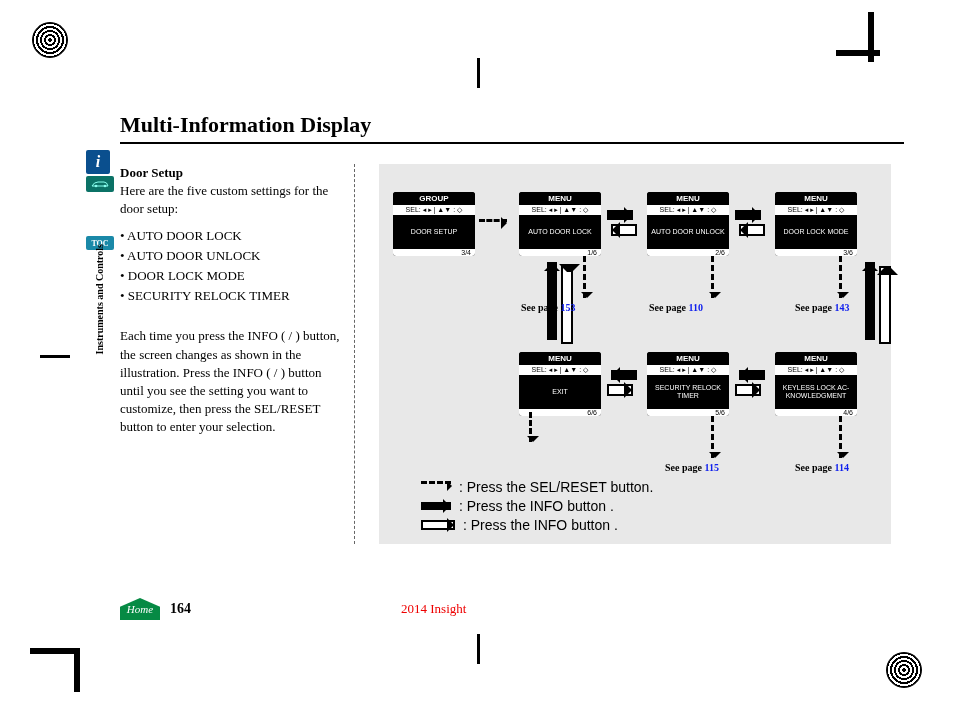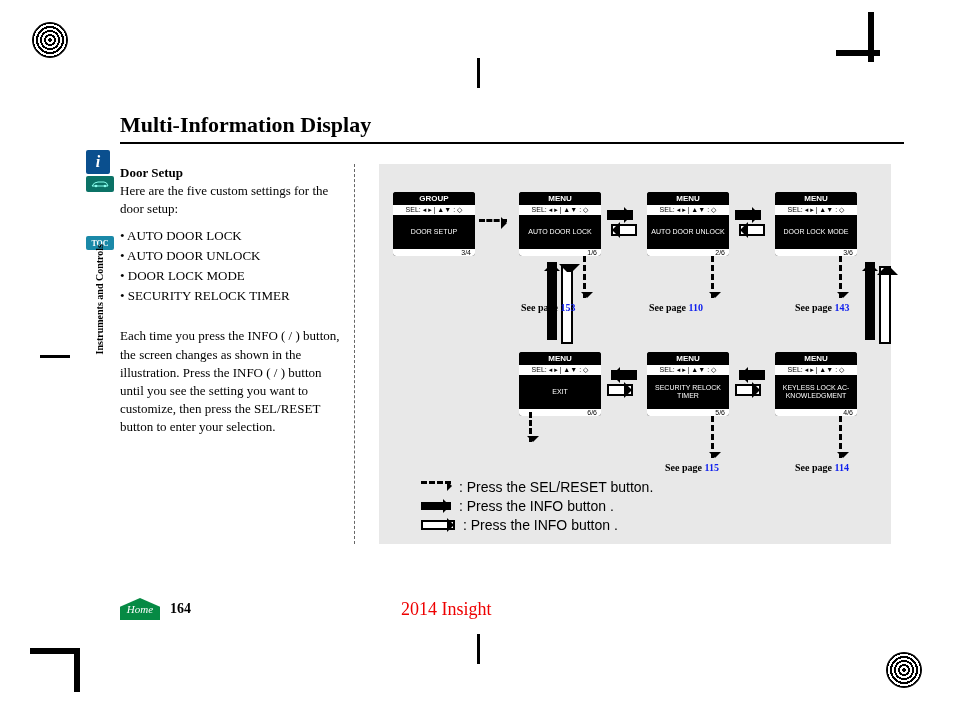--- a/index.html
+++ b/index.html
@@ -94,21 +94,21 @@
 
   .side-tabs { position:absolute; left: 86px; top: 150px; font-size:10px; text-align:center;}
   .side-tabs .i-tab { width:24px;height:24px;background:#0a4f8e;color:#fff;font-weight:bold;font-size:16px;font-style:italic;display:flex;align-items:center;justify-content:center;border-radius:2px; font-family: serif;}
   .side-tabs .car-tab{width:28px;height:16px;background:#0b7266;margin-top:2px;border-radius:2px;display:flex;align-items:center;justify-content:center;}
   .side-tabs .toc-tab{width:28px;height:14px;background:#1a89a8;color:#fff;font-size:8px;font-weight:bold;margin-top:44px;display:flex;align-items:center;justify-content:center;border-radius:2px;}
   .side-text { writing-mode: vertical-rl; transform: rotate(180deg); font-size:10px; font-weight:bold; position:absolute; left: 94px; top: 244px; font-family: "Times New Roman", serif;}
 
   .footer { position:absolute; bottom: 90px; left: 120px; right: 60px; display:flex; align-items:center;}
   .home-btn { width:40px;height:22px;background:#068a44;color:#fff;font-style:italic;font-family:cursive;font-size:11px;display:flex;align-items:center;justify-content:center;clip-path: polygon(0 40%, 50% 0, 100% 40%, 100% 100%, 0 100%);}
   .page-num{font-weight:bold;font-size:14px;margin-left:10px;}
-  .vehicle{color:#e00;font-size:18px;margin-left:210px;}
+  .vehicle{color:#e00;font-size:13px;margin-left:210px;}
 </style>
 </head>
 <body>
 
 <div class="reg-mark reg-tl"></div>
 <div class="reg-mark reg-br"></div>
 <div class="reg-mark reg-cross-t"></div>
 <div class="reg-mark reg-cross-b"></div>
 <div class="reg-mark reg-cross-l"></div>
 <div class="reg-mark crop-tr"></div>

